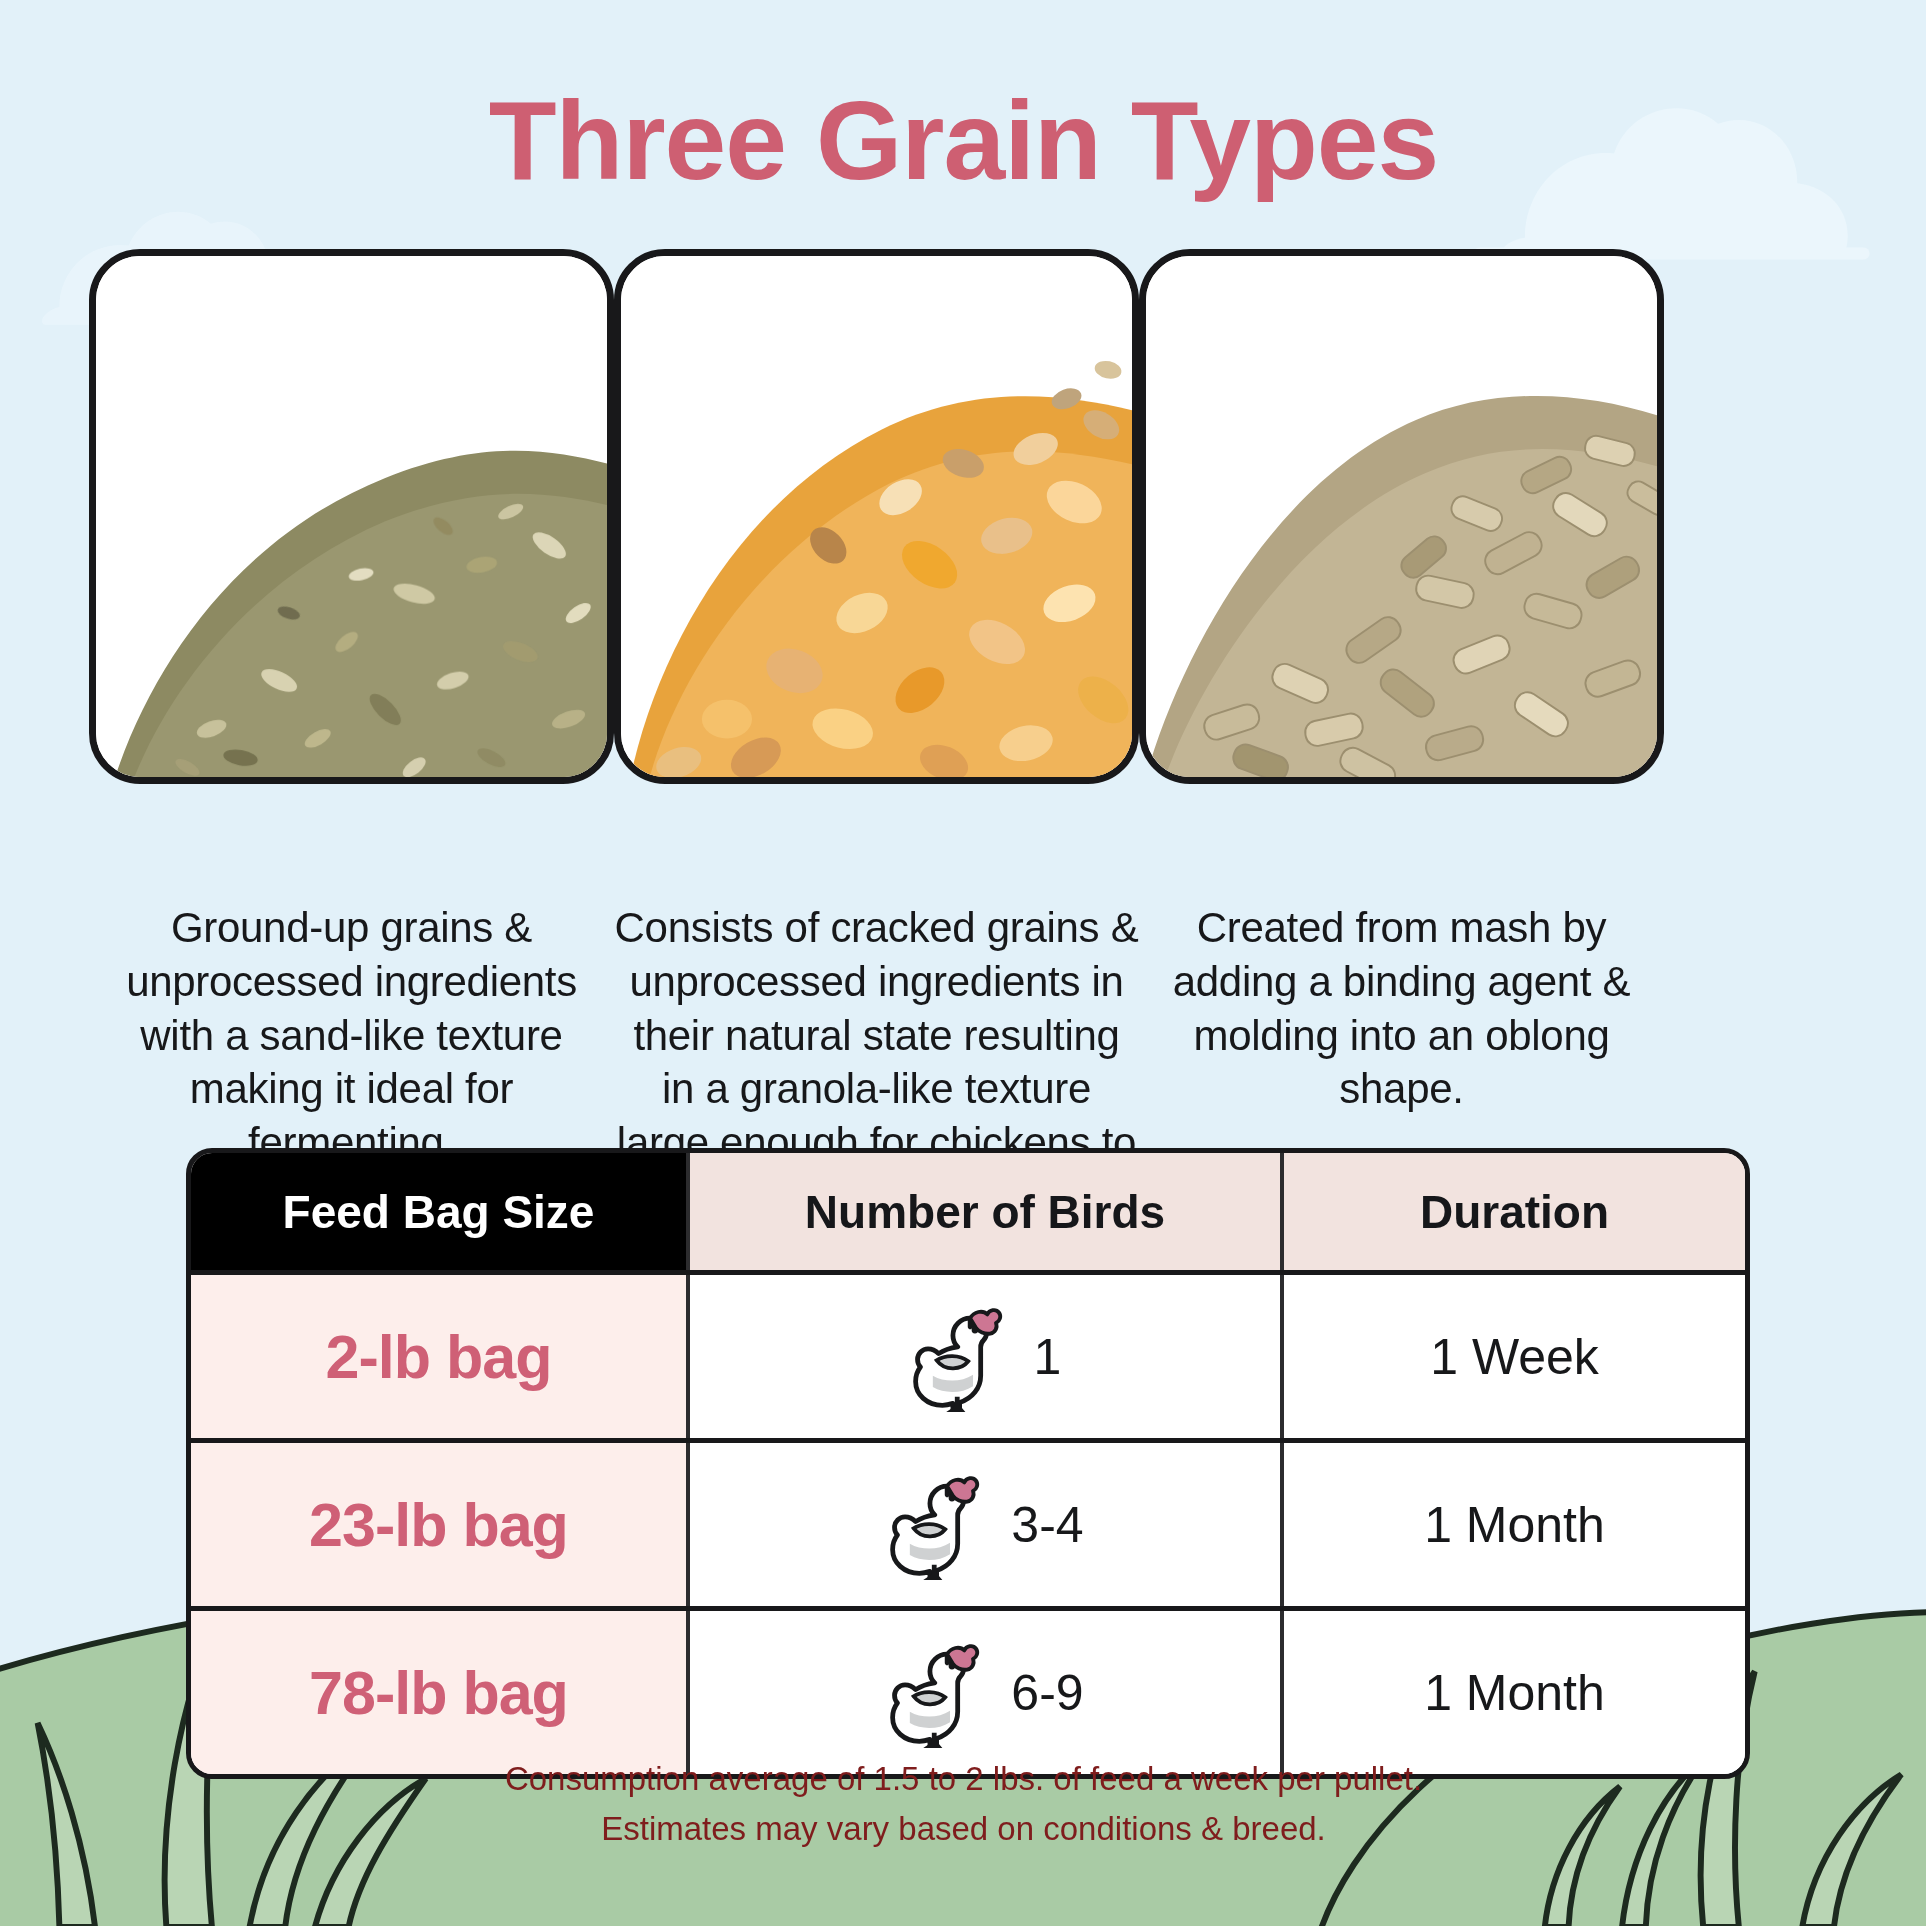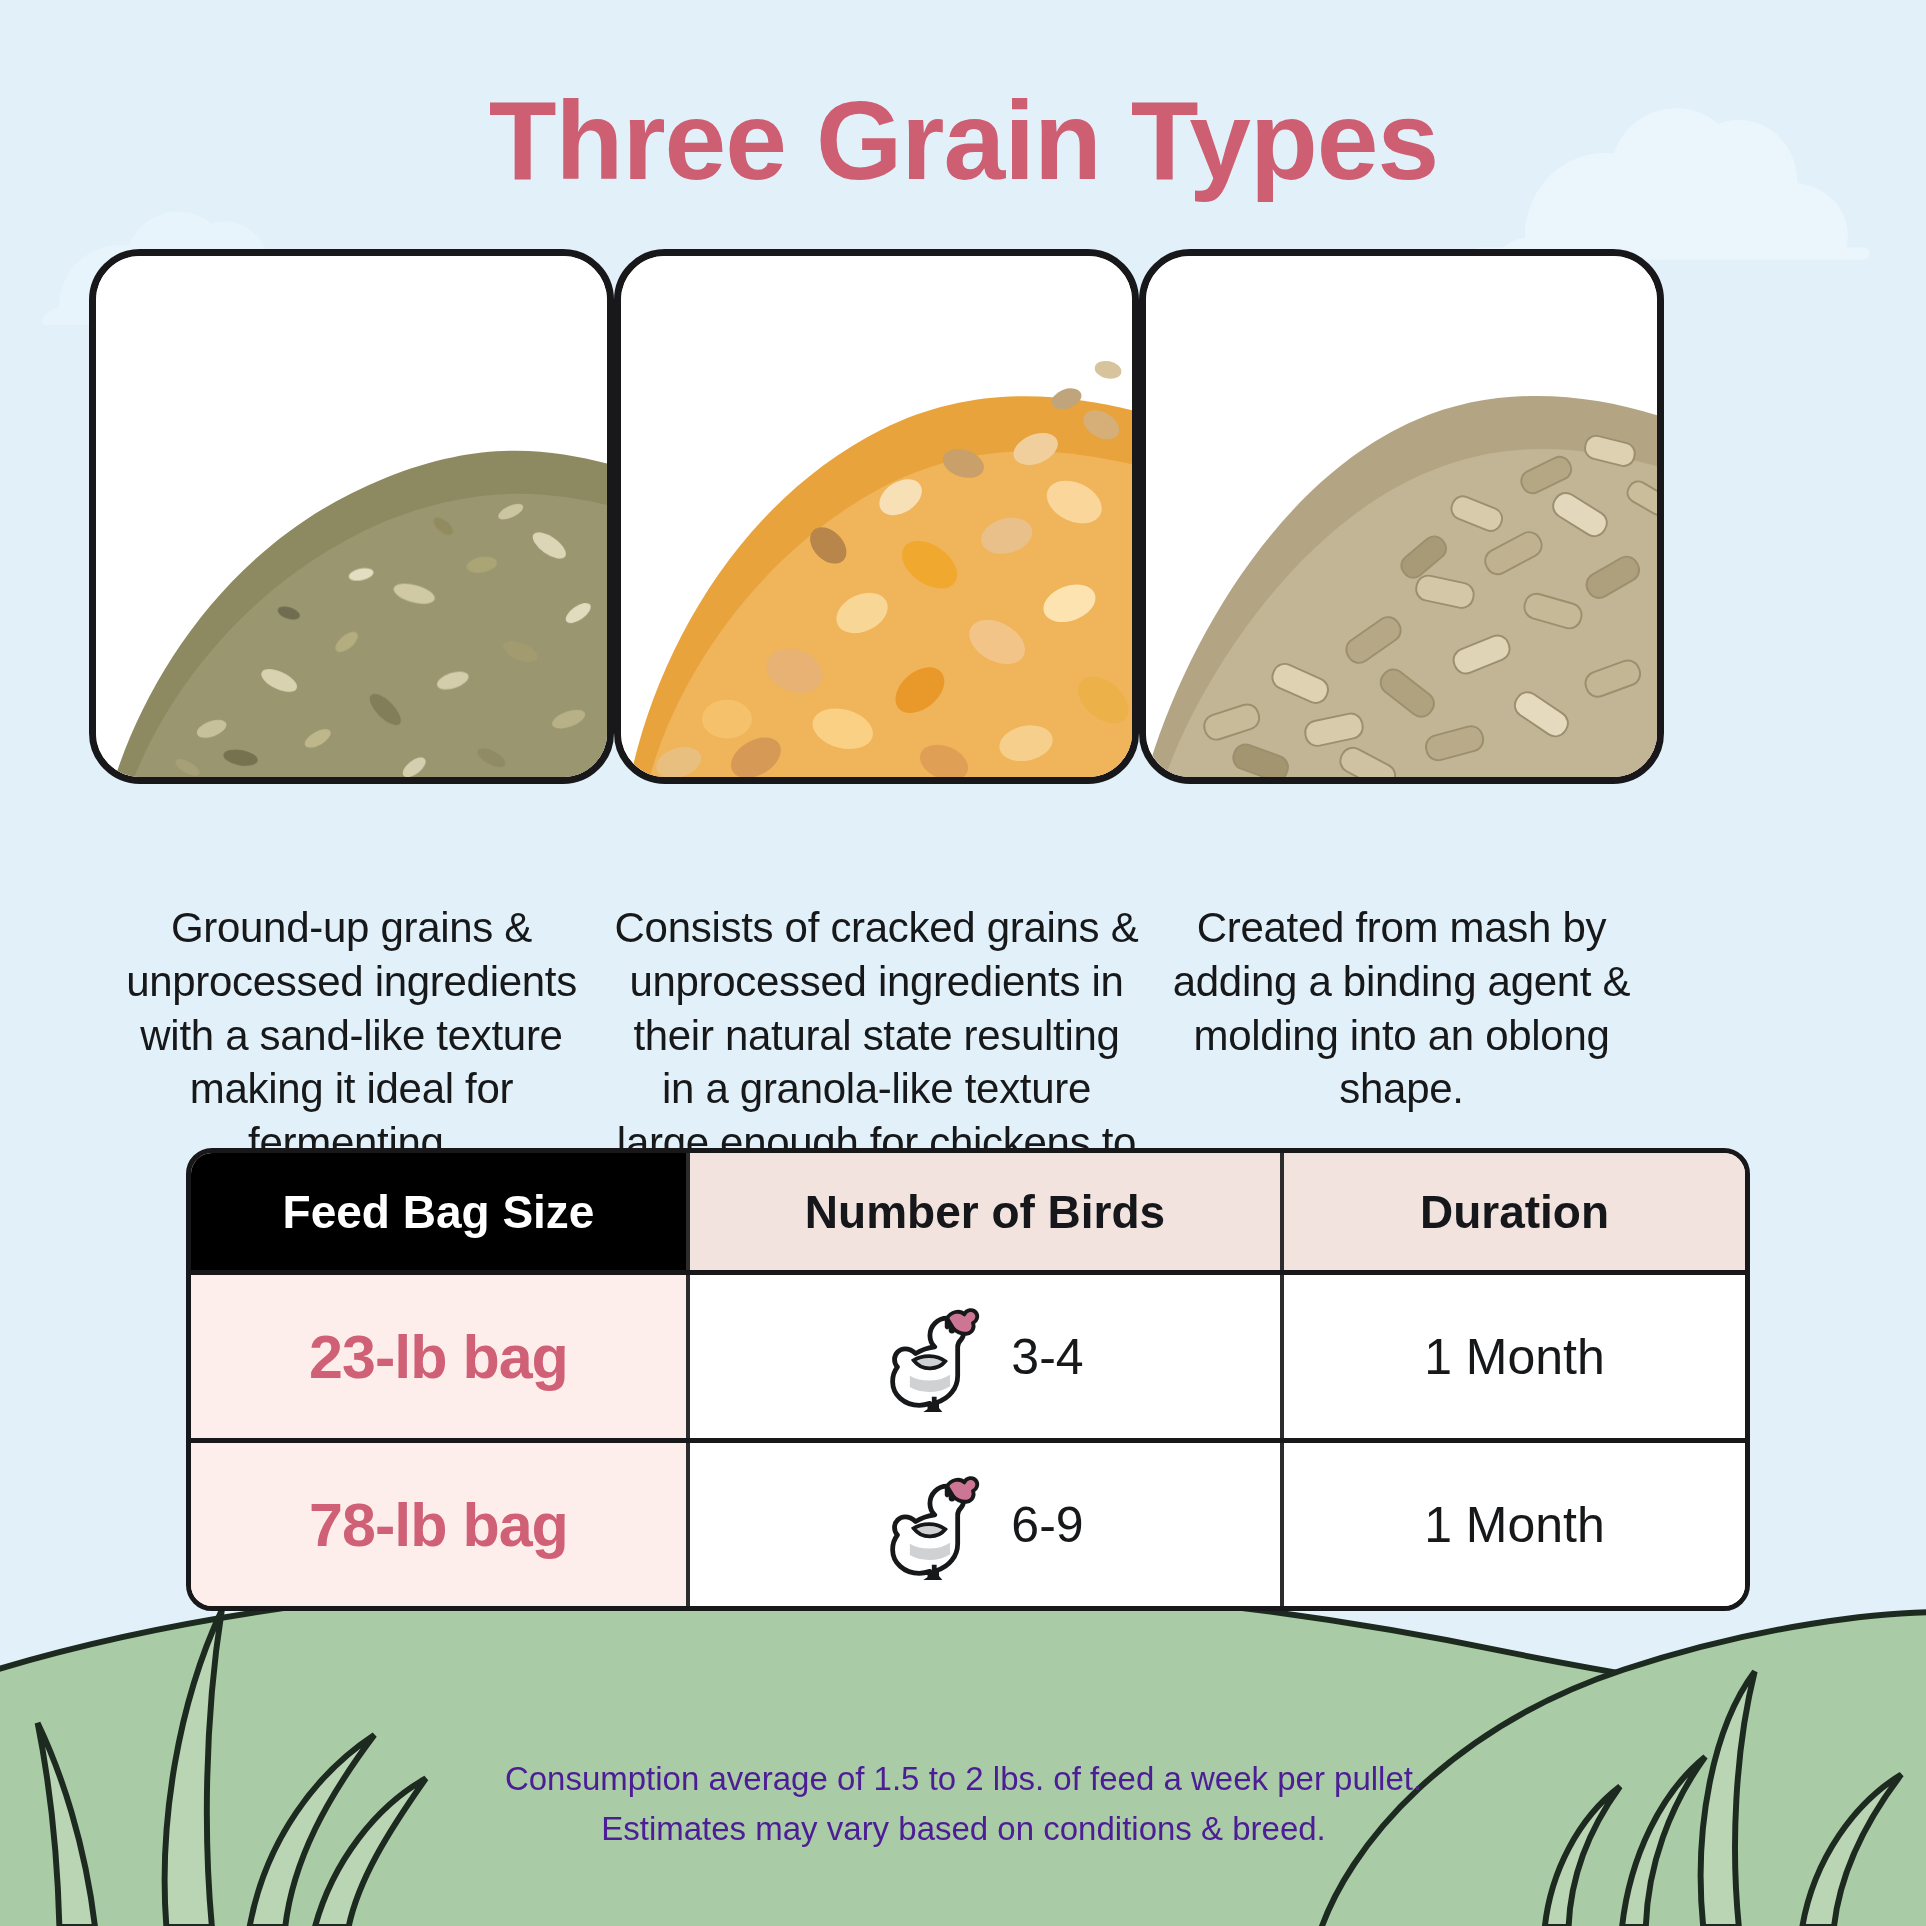--- a/index.html
+++ b/index.html
@@ -107,21 +107,21 @@
   .cell-birds { background: #ffffff; color: #17181a; font-size: 50px; font-weight: 400; gap: 18px; }
   .hen { width: 107px; height: 111px; flex: 0 0 auto; display: block; }
 
   
   .footer {
     position: absolute;
     top: 1754px; left: 0; width: 100%;
     text-align: center;
     font-size: 33px;
     line-height: 1.5;
-    color: #4c1d95;
+    color: #7f1d1d;
     font-weight: 500;
     z-index: 5;
   }
 </style>
 </head>
 <body>
 
 <div class="bg-layer">
   <svg class="bg-svg" viewBox="0 0 1946 1946">
     <defs>
@@ -276,20 +276,35 @@
 </div>
 
 <div class="table-wrap">
 
   <div class="trow head-row">
     <div class="tcell c1 head-c1">Feed Bag Size</div>
     <div class="tcell c2 head-cx">Number of Birds</div>
     <div class="tcell c3 head-cx">Duration</div>
   </div>
 
+  <div class="trow body-row">
+    <div class="tcell c1 cell-bag">2-lb bag</div>
+    <div class="tcell c2 cell-birds">
+      <svg class="hen" viewBox="0 0 110 116">
+        <path d="M63 18 c-10 0 -18 8 -18 18 c0 5 2 9 5 12 c-7 1 -14 3 -20 7 c-3 -3 -7 -5 -11 -5 c-6 0 -11 5 -11 11 c0 3 1 6 3 8 c-3 4 -5 9 -5 15 c0 14 12 25 28 25 c4 0 8 -1 11 -2 l0 14 l-7 6 l22 0 l-8 -7 l0 -14 c13 -4 22 -15 22 -28 l0 -30 c0 -3 1 -5 3 -7 c4 -4 4 -10 0 -14 c-4 -4 -10 -4 -14 0 Z" fill="#ffffff" stroke="#17181a" stroke-width="5" stroke-linejoin="round"></path>
+        <path d="M63 18 c4 -7 13 -9 18 -4 c2 -5 9 -6 12 -2 c3 4 1 9 -3 11 c2 5 -1 10 -6 11 c-6 1 -12 -2 -15 -6 Z" fill="#cd7693" stroke="#17181a" stroke-width="4" stroke-linejoin="round"></path>
+        <ellipse cx="68" cy="30" rx="3.5" ry="4" fill="#17181a"></ellipse>
+        <path d="M28 62 c9 -6 24 -6 33 1 c-7 9 -24 11 -33 -1 Z" fill="#cfd1d2" stroke="#17181a" stroke-width="4"></path>
+        <path d="M24 78 c12 7 30 7 42 -1 l0 12 c-12 8 -30 8 -42 1 Z" fill="#cfd1d2"></path>
+        <path d="M47 100 l0 10 l-9 6 l20 0 l-6 -7 l0 -9 Z" fill="#17181a"></path>
+      </svg>
+      <span>1</span>
+    </div>
+    <div class="tcell c3 cell-plain">1 Week</div>
+  </div>
 
   <div class="trow body-row">
     <div class="tcell c1 cell-bag">23-lb bag</div>
     <div class="tcell c2 cell-birds">
       <svg class="hen" viewBox="0 0 110 116">
         <path d="M63 18 c-10 0 -18 8 -18 18 c0 5 2 9 5 12 c-7 1 -14 3 -20 7 c-3 -3 -7 -5 -11 -5 c-6 0 -11 5 -11 11 c0 3 1 6 3 8 c-3 4 -5 9 -5 15 c0 14 12 25 28 25 c4 0 8 -1 11 -2 l0 14 l-7 6 l22 0 l-8 -7 l0 -14 c13 -4 22 -15 22 -28 l0 -30 c0 -3 1 -5 3 -7 c4 -4 4 -10 0 -14 c-4 -4 -10 -4 -14 0 Z" fill="#ffffff" stroke="#17181a" stroke-width="5" stroke-linejoin="round"></path>
         <path d="M63 18 c4 -7 13 -9 18 -4 c2 -5 9 -6 12 -2 c3 4 1 9 -3 11 c2 5 -1 10 -6 11 c-6 1 -12 -2 -15 -6 Z" fill="#cd7693" stroke="#17181a" stroke-width="4" stroke-linejoin="round"></path>
         <ellipse cx="68" cy="30" rx="3.5" ry="4" fill="#17181a"></ellipse>
         <path d="M28 62 c9 -6 24 -6 33 1 c-7 9 -24 11 -33 -1 Z" fill="#cfd1d2" stroke="#17181a" stroke-width="4"></path>
         <path d="M24 78 c12 7 30 7 42 -1 l0 12 c-12 8 -30 8 -42 1 Z" fill="#cfd1d2"></path>

